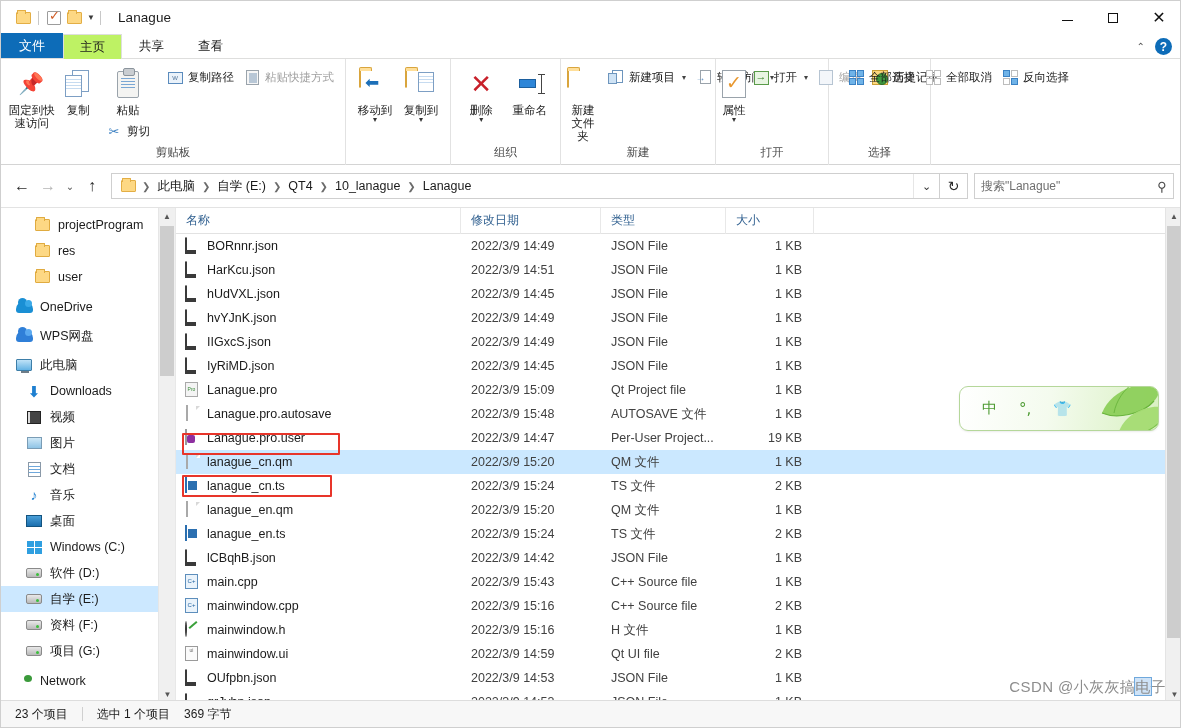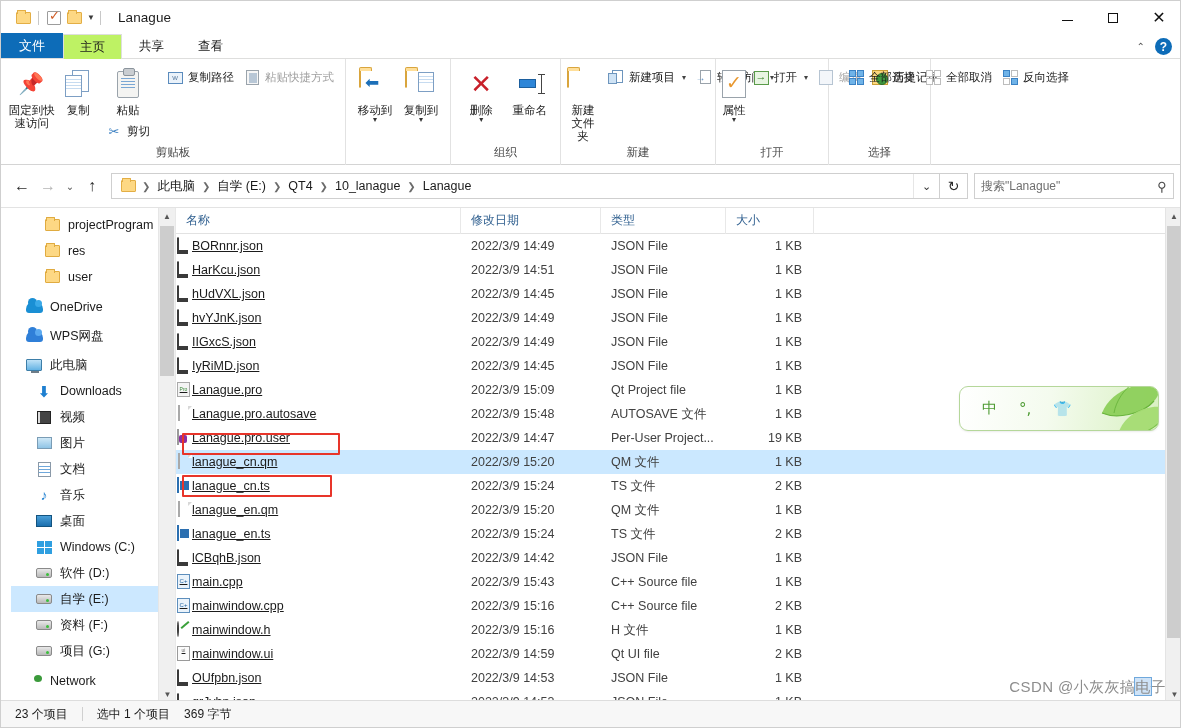--- a/index.html
+++ b/index.html
@@ -221,21 +221,20 @@
   }
   .navpane {
     width: 175px; height: 495px; background: #ffffff; position: relative;
     overflow: hidden; border-right: 1px solid #e8e8e8;
   }
   .navlist { padding-top: 4px; }
   .navitem {
     height: 26px; display: flex; align-items: center; gap: 7px;
     padding-left: 14px; font-size: 12.5px; color: #1b1b1b; cursor: default;
     white-space: nowrap;
-    margin-left: 10px;
   }
   .navitem.selected { background: #cce8ff; }
   .navitem.indent1 { padding-left: 32px; }
   .navitem.indent2 { padding-left: 24px; }
   .nav-ico { width: 18px; height: 18px; display: inline-flex; align-items: center; justify-content: center; flex: none; }
   .nfolder { width: 15px; height: 12px; background: #fdd884; border: 1px solid #e0ab40; border-radius: 1px; position: relative; }
   .nfolder:before { content:""; position:absolute; left:0; top:-3px; width:7px; height:3px; background:#fdd884; border:1px solid #e0ab40; border-bottom:none; border-radius:1px 1px 0 0; }
   .cloud { width: 17px; height: 11px; background: #1a8fd4; border-radius: 7px 7px 3px 3px; position: relative; }
   .cloud:before { content:""; position:absolute; left:2px; top:-4px; width:9px; height:9px; border-radius:50%; background:#1a8fd4; }
   .cloud:after { content:""; position:absolute; right:1px; top:-2px; width:7px; height:7px; border-radius:50%; background:#3aa9e8; }
@@ -283,21 +282,21 @@
   .col.c-type { width: 125px; }
   .col.c-size { width: 88px; font-family: Liberation Mono, monospace; }
   .sortmark { position: absolute; left: 50%; top: -5px; font-size: 9px; color: #6b6b6b; }
   .rows { position: absolute; top: 26px; left: 0; right: 0; bottom: 0; overflow: hidden; }
   .row {
     display: flex; height: 24px; align-items: center; font-size: 12.5px;
     color: #1b1b1b; cursor: default; position: relative;
   }
   .row.selected { background: #cbe8ff; }
   .cell { height: 24px; display: flex; align-items: center; }
-  .cell.name { width: 285px; padding-left: 0; text-decoration: underline; }
+  .cell.name { width: 285px; gap: 7px; padding-left: 8px; }
   .cell.date { width: 140px; padding-left: 10px; color: #414141; }
   .cell.type { width: 125px; padding-left: 10px; color: #414141; }
   .cell.size { width: 88px; justify-content: flex-end; padding-right: 12px; color: #414141; }
   .fi { width: 16px; height: 17px; flex: none; position: relative; }
   
   .fi-json { width: 13px; height: 15px; border: 1.5px solid #3a3a3a; border-radius: 1px; background: #fff; margin-left:1px; }
   .fi-json:after { content:""; position:absolute; left:1px; bottom:1px; width:11px; height:4px; background:#3a3a3a; }
   
   .fi-blank { width: 12px; height: 15px; background: #fff; border: 1px solid #a9a9a9; margin-left: 2px; }
   .fi-blank:after { content:""; position:absolute; right:0; top:0; border-width: 0 0 4px 4px; border-style: solid; border-color: transparent transparent #fff #d8d8d8; }

